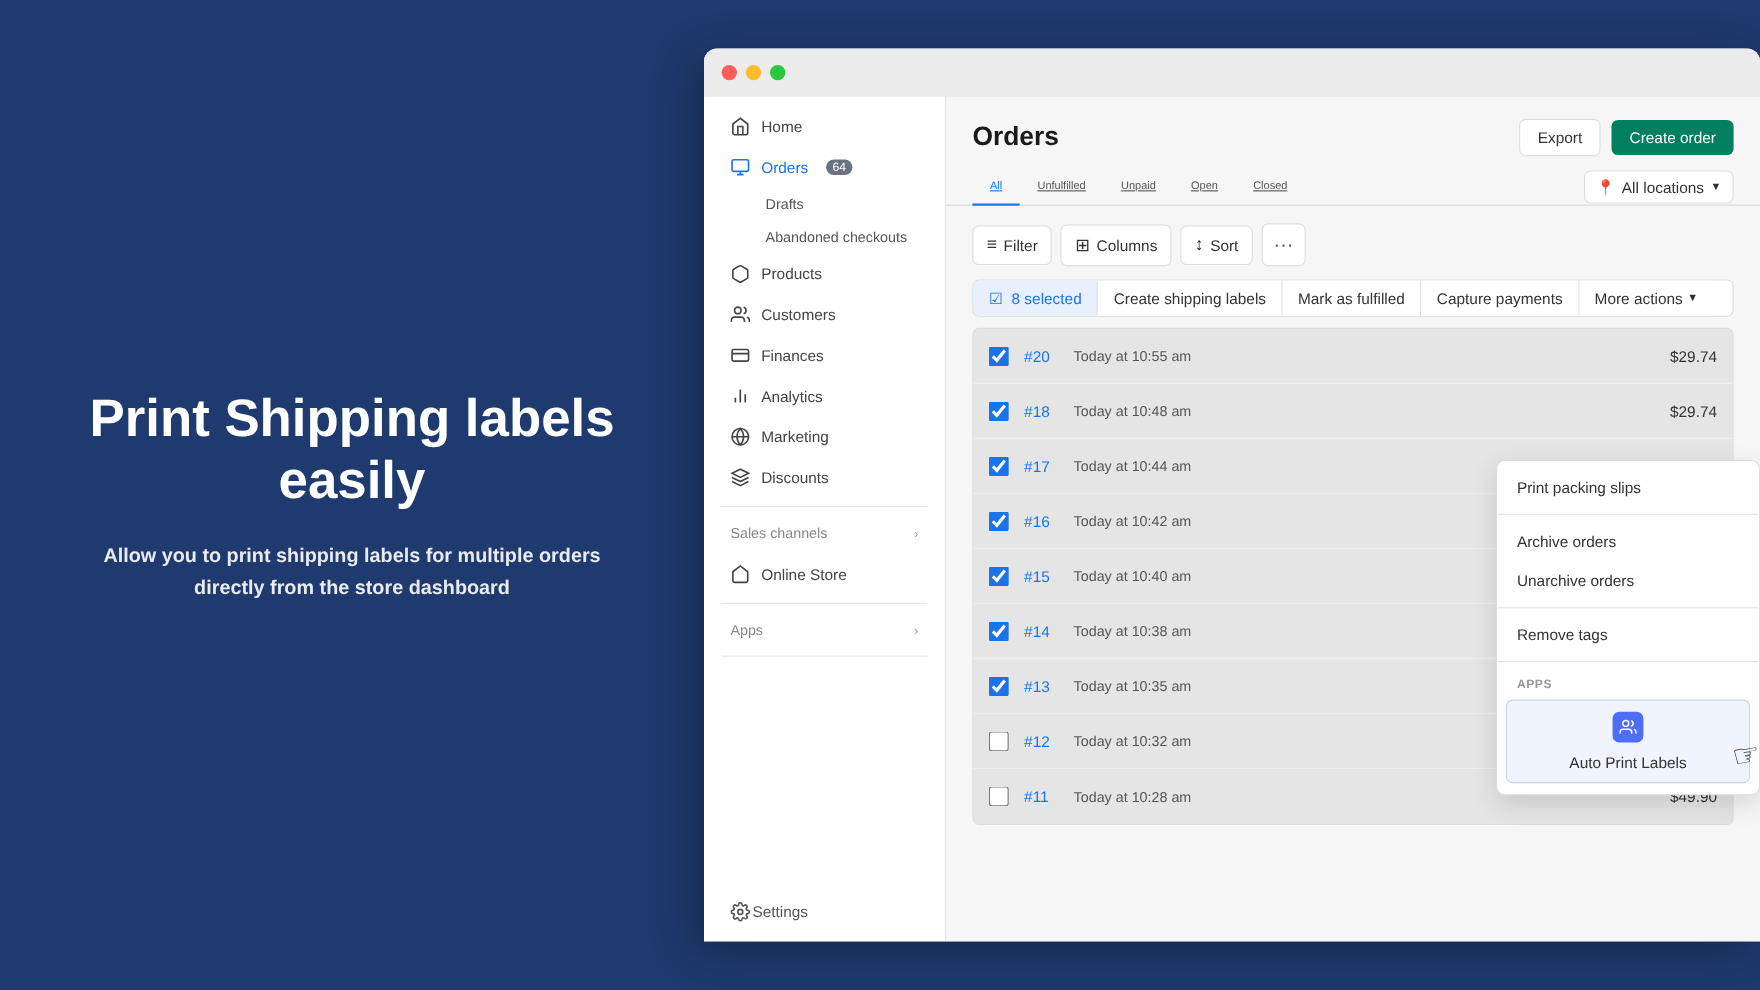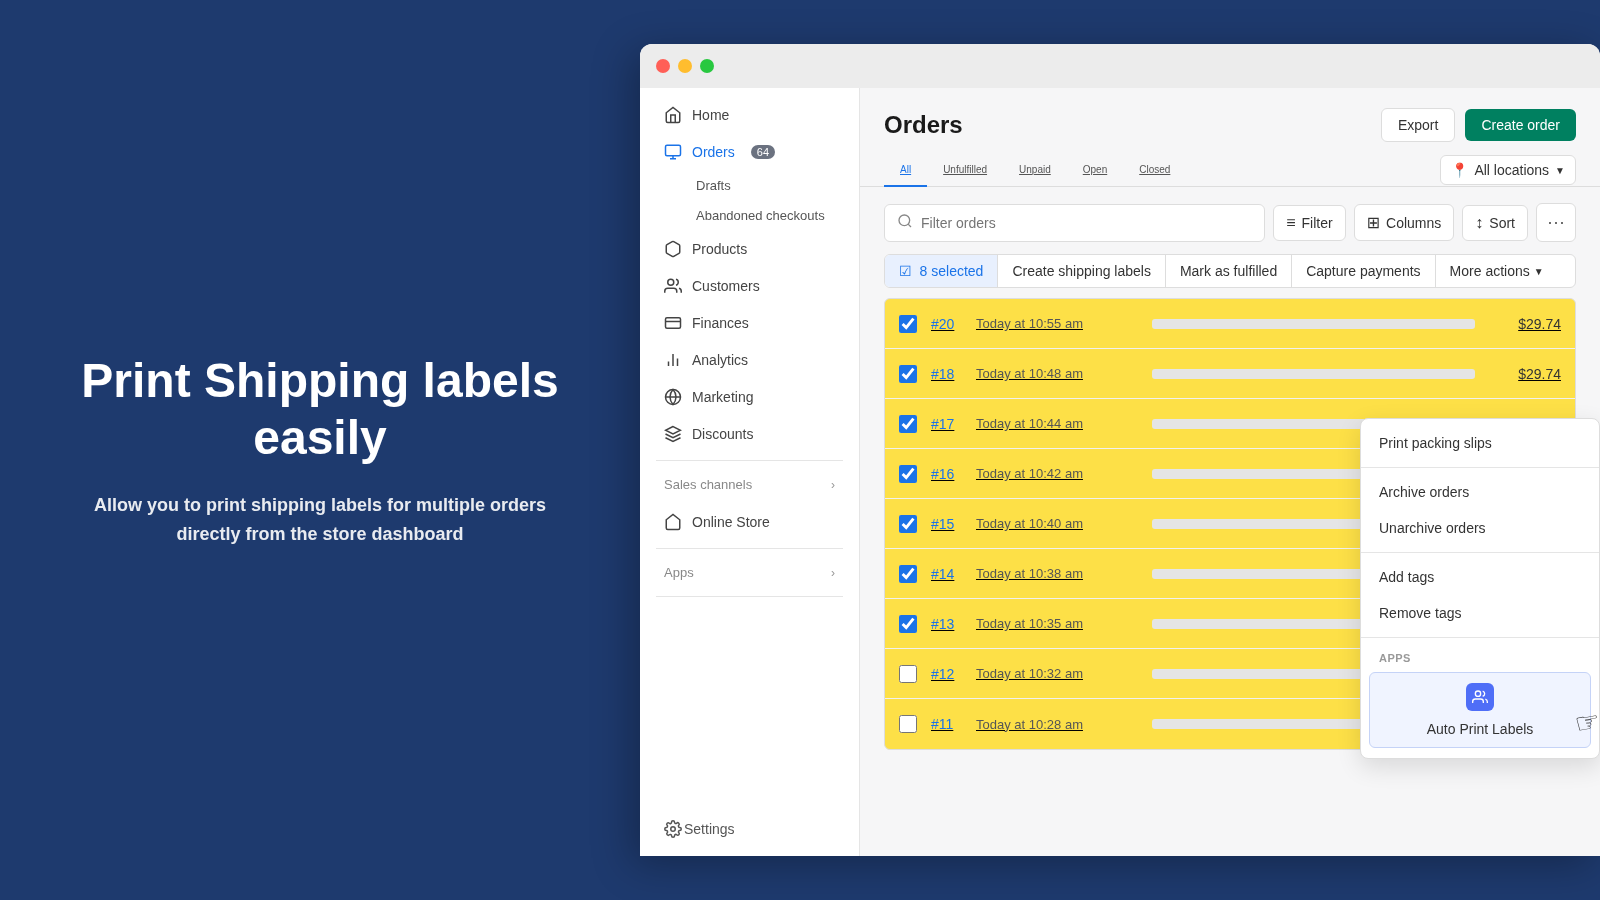--- a/index.html
+++ b/index.html
@@ -354,26 +354,25 @@
       gap: 4px;
       padding: 8px 14px;
       font-size: 14px;
       color: #333;
       cursor: pointer;
       background: white;
     }
 
     
     .orders-table {
-      background: #fde047;
+      background: #e5e5e5;
       border: 1px solid #ddd;
       border-radius: 6px;
       overflow: hidden;
       margin-top: 10px;
-      text-decoration: underline;
     }
     .order-row {
       display: flex;
       align-items: center;
       padding: 0 14px;
       border-bottom: 1px solid #f0f0f0;
       height: 50px;
     }
     .order-row:last-child { border-bottom: none; }
     .order-checkbox {
@@ -669,29 +668,20 @@
         <div class="location-select">
           <span>📍</span>
           <span>All locations</span>
           <span style="font-size:10px;">▼</span>
         </div>
       </div>
 
       <div class="content-area">
 
         <div class="toolbar">
-          <div class="search-box">
-            <span class="search-icon-svg">
-              <svg width="16" height="16" viewBox="0 0 24 24" fill="none" stroke="currentColor" stroke-width="2">
-                <circle cx="11" cy="11" r="8"></circle>
-                <line x1="21" y1="21" x2="16.65" y2="16.65"></line>
-              </svg>
-            </span>
-            <input type="text" placeholder="Filter orders" style="">
-          </div>
           <button class="tool-btn">
             <span class="tool-btn-icon">≡</span>
             <span>Filter</span>
           </button>
           <button class="tool-btn">
             <span class="tool-btn-icon">⊞</span>
             <span>Columns</span>
           </button>
           <button class="tool-btn">
             <span class="tool-btn-icon">↕</span>
@@ -782,21 +772,20 @@
           </div>
 
       </div>
 
       <div class="dropdown-overlay">
         <div class="dropdown-item">Print packing slips</div>
         <div class="dropdown-divider"></div>
         <div class="dropdown-item">Archive orders</div>
         <div class="dropdown-item">Unarchive orders</div>
         <div class="dropdown-divider"></div>
-        <div class="dropdown-item">Add tags</div>
         <div class="dropdown-item">Remove tags</div>
         <div class="dropdown-divider"></div>
         <div class="dropdown-section-label">APPS</div>
         <div class="dropdown-app-item" style="position:relative;">
           <div class="app-icon">
             <svg width="16" height="16" viewBox="0 0 24 24" fill="none" stroke="white" stroke-width="2">
               <path d="M17 21v-2a4 4 0 00-4-4H5a4 4 0 00-4 4v2"></path>
               <circle cx="9" cy="7" r="4"></circle>
               <path d="M23 21v-2a4 4 0 00-3-3.87"></path>
               <path d="M16 3.13a4 4 0 010 7.75"></path>

